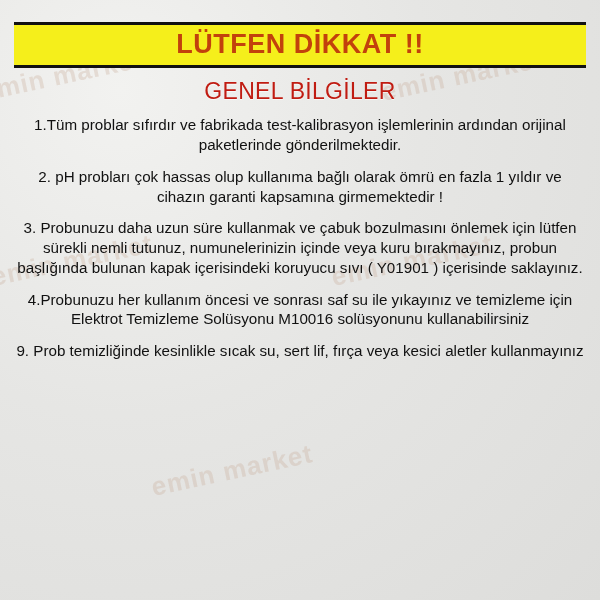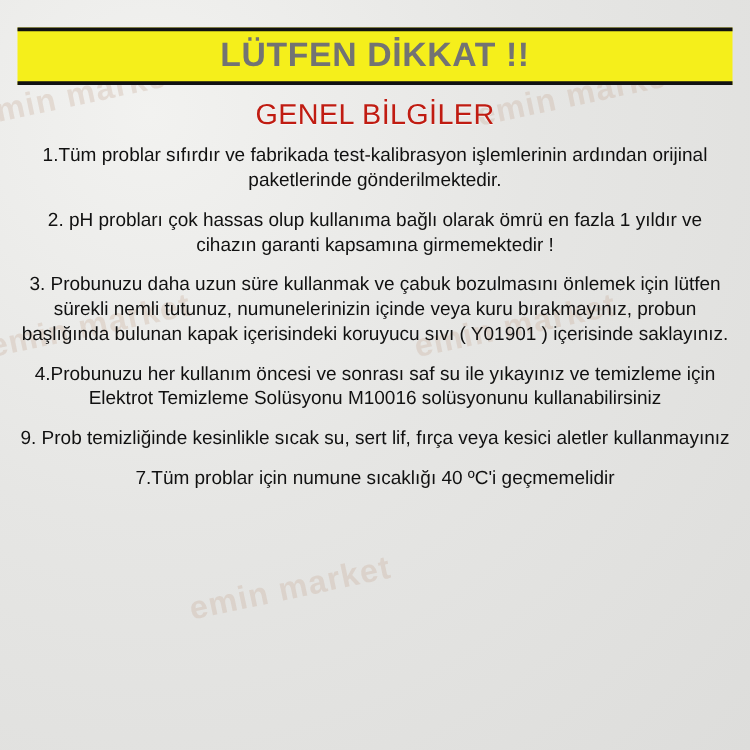--- a/index.html
+++ b/index.html
@@ -50,21 +50,21 @@
     background: #f5ef1b;
     border-top: 3px solid #111;
     border-bottom: 3px solid #111;
     text-align: center;
     padding: 5px 0 7px 0;
     margin: 0 0 10px 0;
   }
   .title-bar .title {
     font-size: 27px;
     font-weight: bold;
-    color: #737373;
+    color: #c2410c;
     letter-spacing: 0.5px;
     line-height: 1.05;
   }
 
   .subtitle {
     text-align: center;
     font-size: 23px;
     font-weight: normal;
     color: #c01c12;
     margin: 2px 0 10px 0;
@@ -99,16 +99,15 @@
       <div class="title">LÜTFEN DİKKAT !!</div>
     </div>
 
     <div class="subtitle">GENEL BİLGİLER</div>
 
     <p class="item">1.Tüm problar sıfırdır ve fabrikada test-kalibrasyon işlemlerinin ardından orijinal paketlerinde gönderilmektedir.</p>
     <p class="item">2. pH probları çok hassas olup kullanıma bağlı olarak ömrü en fazla 1 yıldır ve cihazın garanti kapsamına girmemektedir !</p>
     <p class="item">3. Probunuzu daha uzun süre kullanmak ve çabuk bozulmasını önlemek için lütfen sürekli nemli tutunuz, numunelerinizin içinde veya kuru bırakmayınız, probun başlığında bulunan kapak içerisindeki koruyucu sıvı ( Y01901 ) içerisinde saklayınız.</p>
     <p class="item">4.Probunuzu her kullanım öncesi ve sonrası saf su ile yıkayınız ve temizleme için Elektrot Temizleme Solüsyonu M10016 solüsyonunu kullanabilirsiniz</p>
     <p class="item">9. Prob temizliğinde kesinlikle sıcak su, sert lif, fırça veya kesici aletler kullanmayınız</p>
-    <p class="item">7.Tüm problar için numune sıcaklığı 40 ºC'i geçmemelidir</p>
 
   </div>
 </div>
 
 </body></html>

